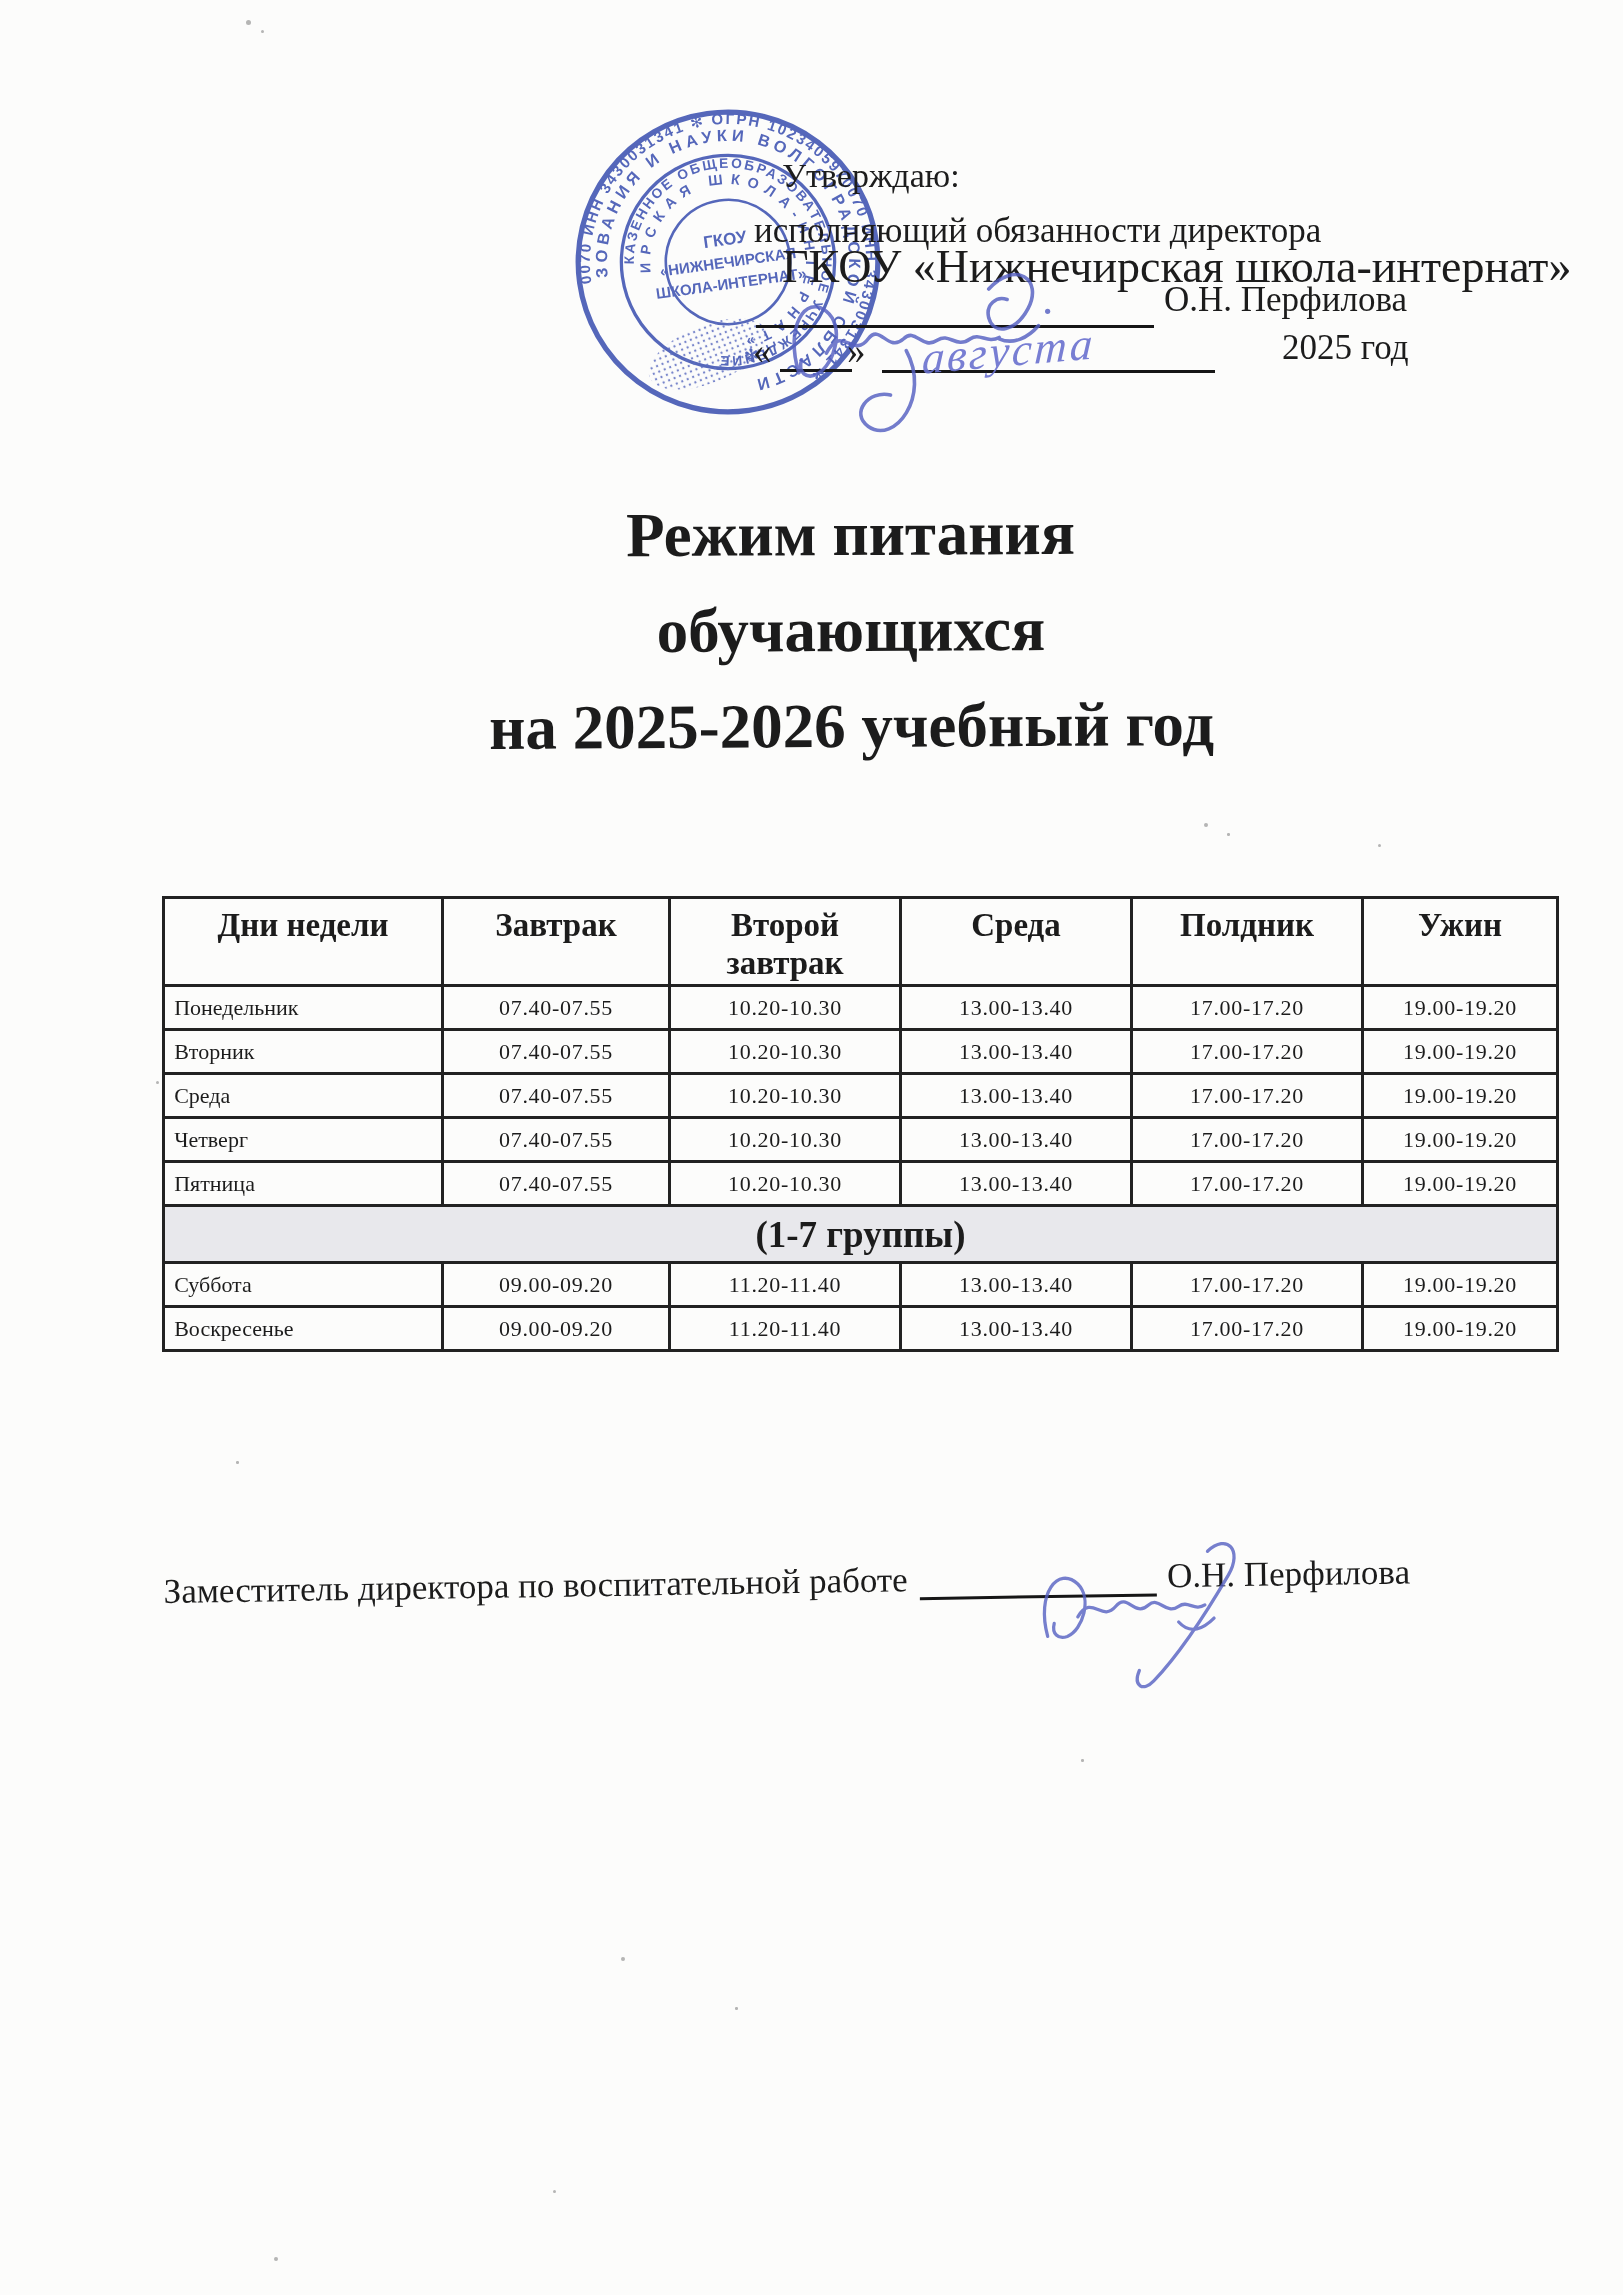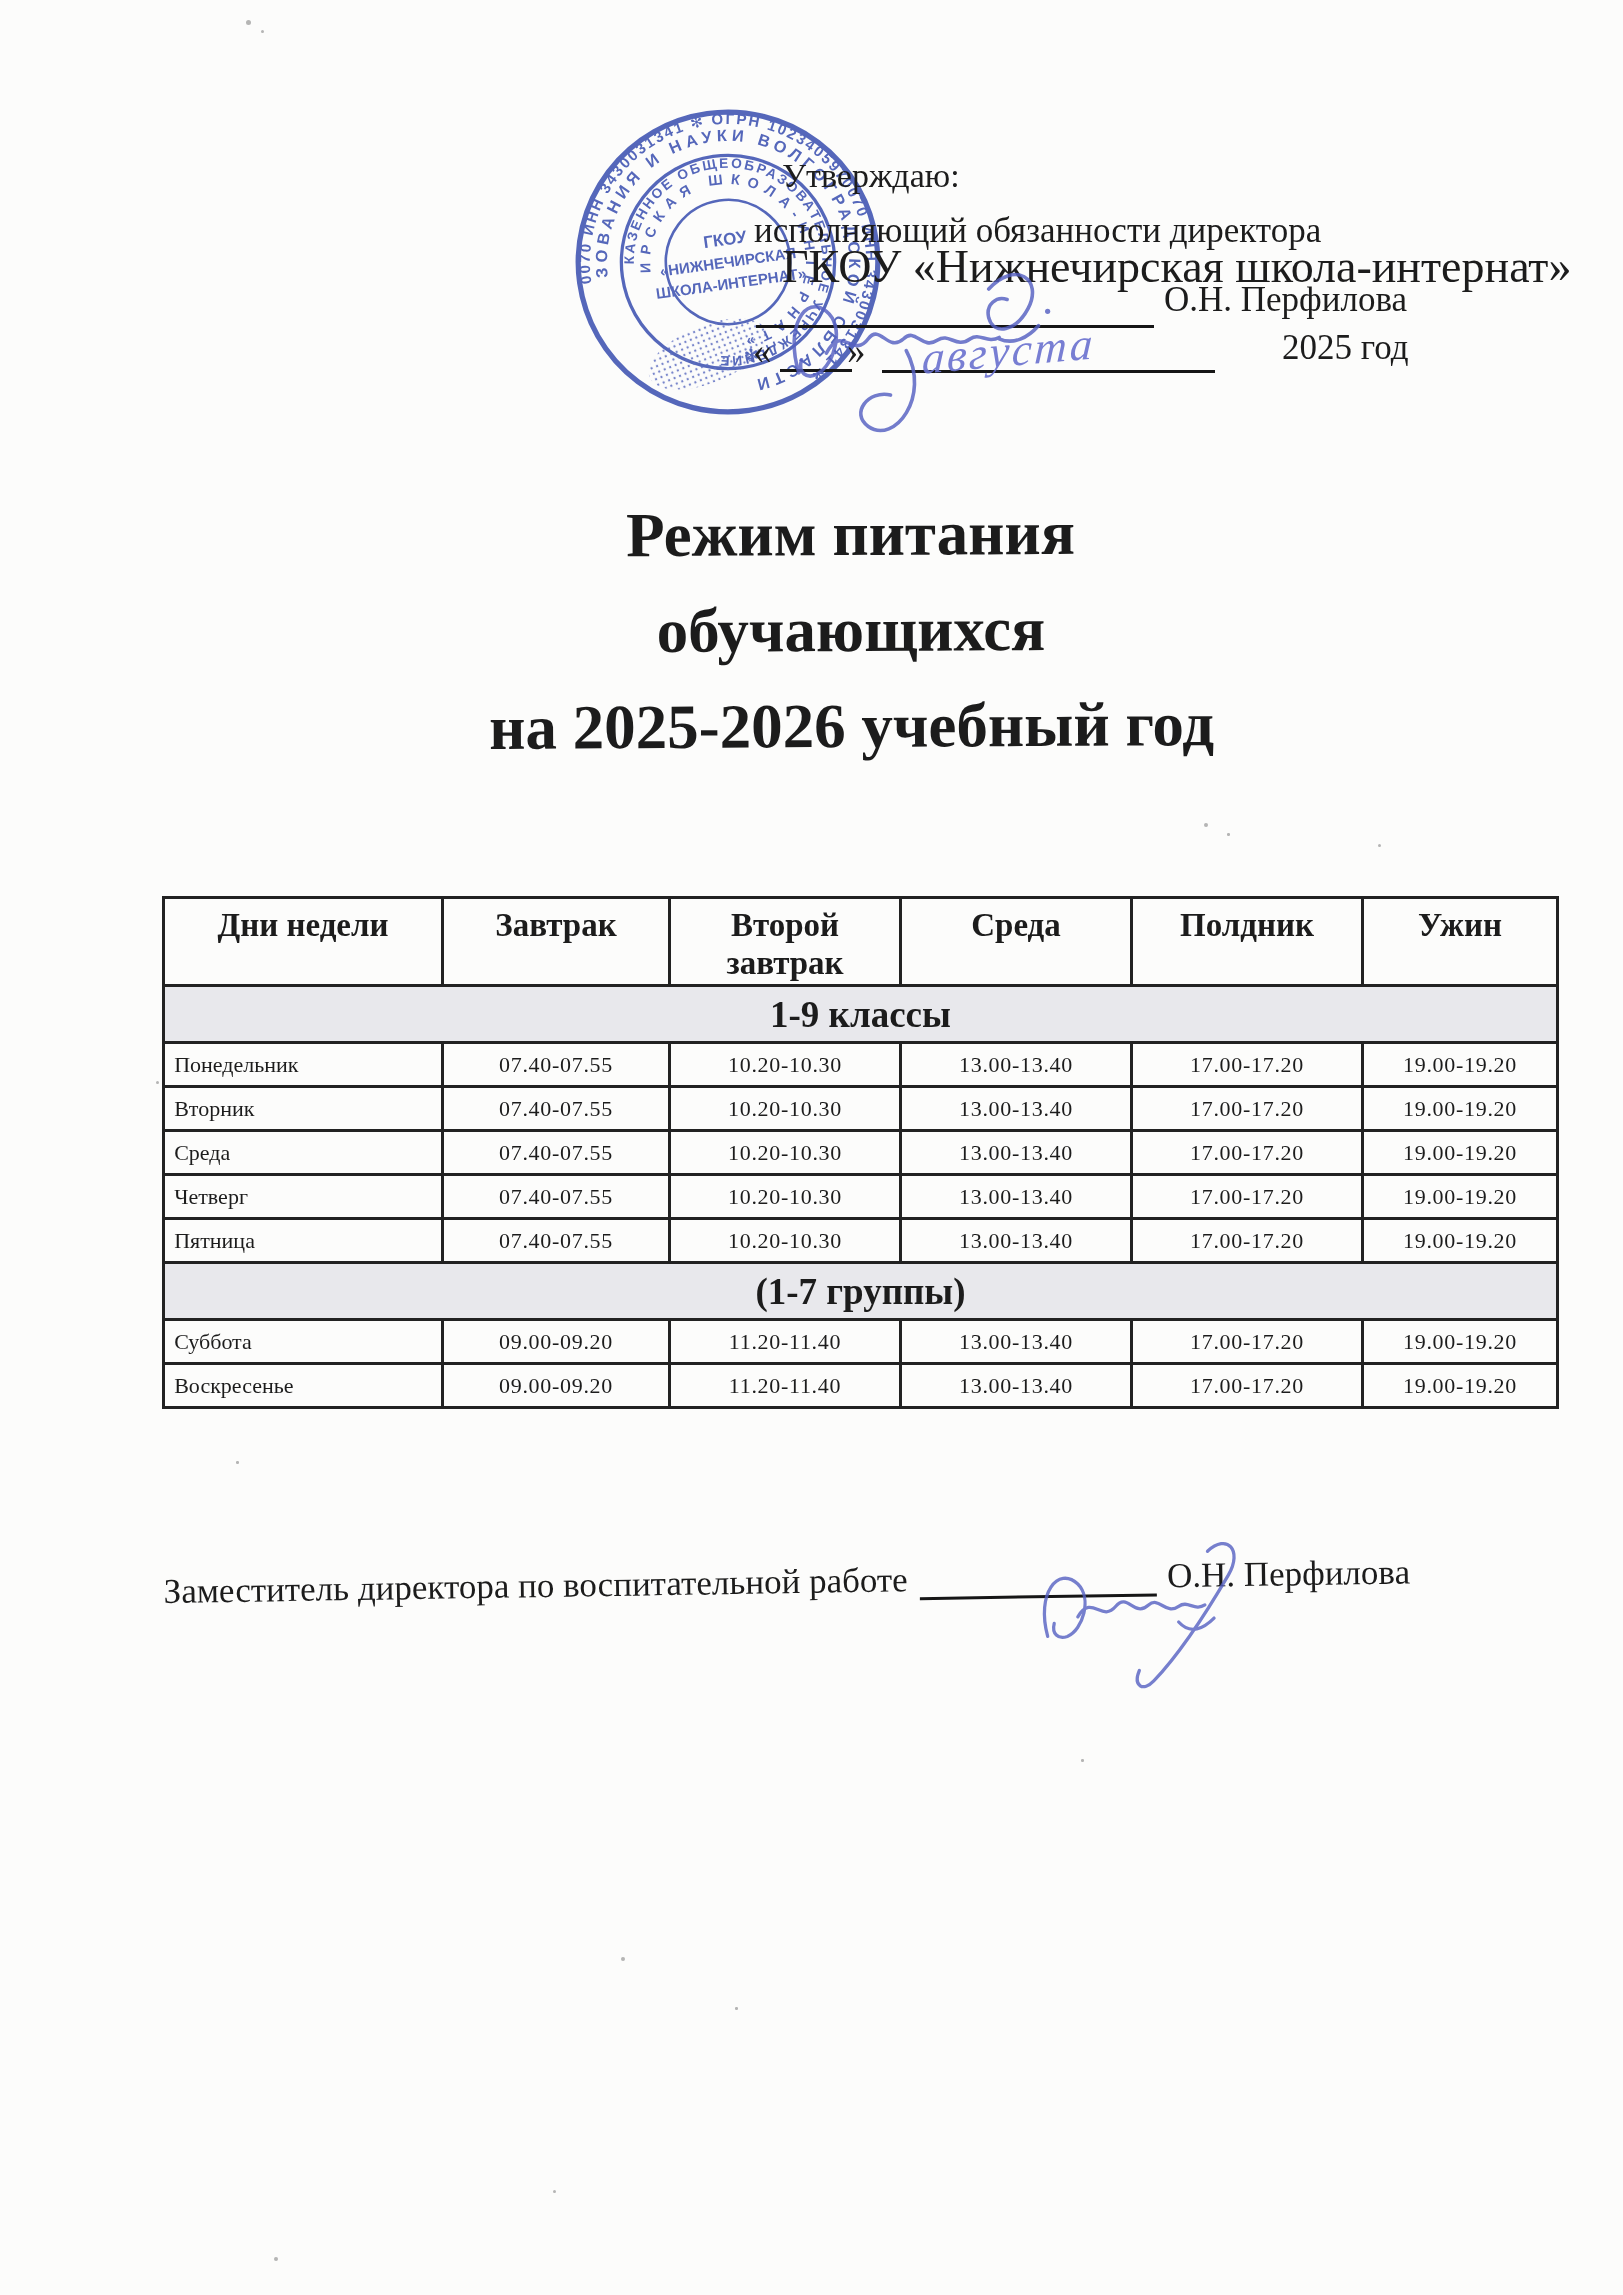--- a/index.html
+++ b/index.html
@@ -147,23 +147,20 @@
       <tr>
         <th>Дни недели</th>
         <th>Завтрак</th>
         <th>Второй завтрак</th>
         <th>Среда</th>
         <th>Полдник</th>
         <th>Ужин</th>
       </tr>
     </thead>
     <tbody>
-      <tr class="band">
-        <td colspan="6">1-9 классы</td>
-      </tr>
       <tr class="day">
         <td class="day-name">Понедельник</td>
         <td class="time">07.40-07.55</td>
         <td class="time">10.20-10.30</td>
         <td class="time">13.00-13.40</td>
         <td class="time">17.00-17.20</td>
         <td class="time">19.00-19.20</td>
       </tr>
       <tr class="day">
         <td class="day-name">Вторник</td>

